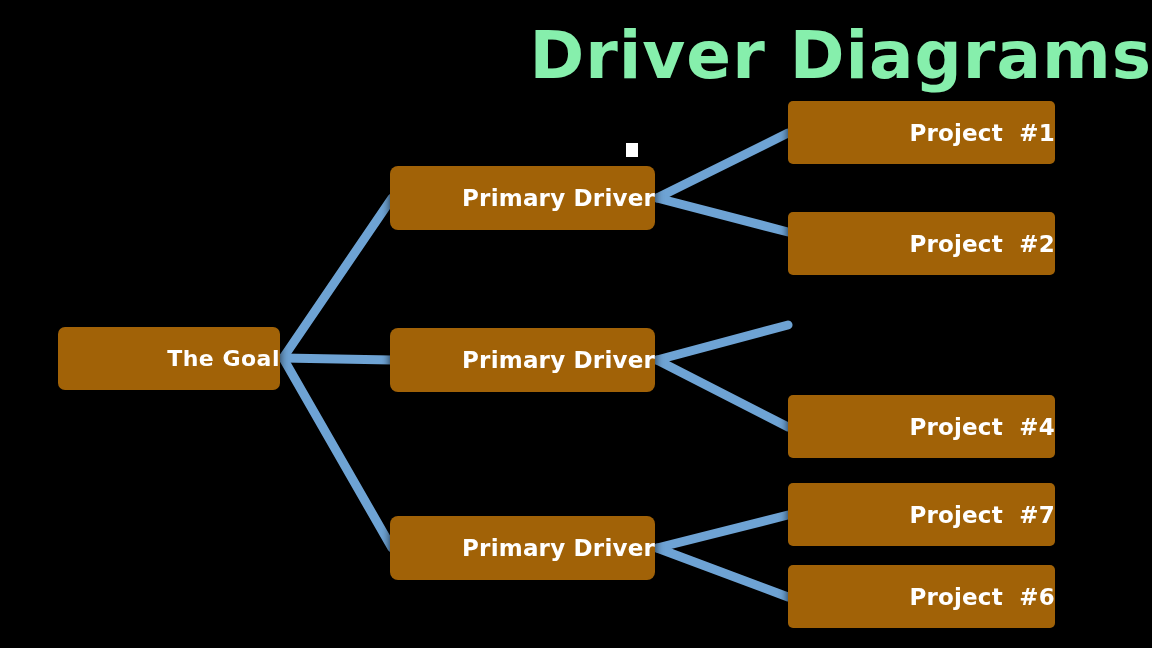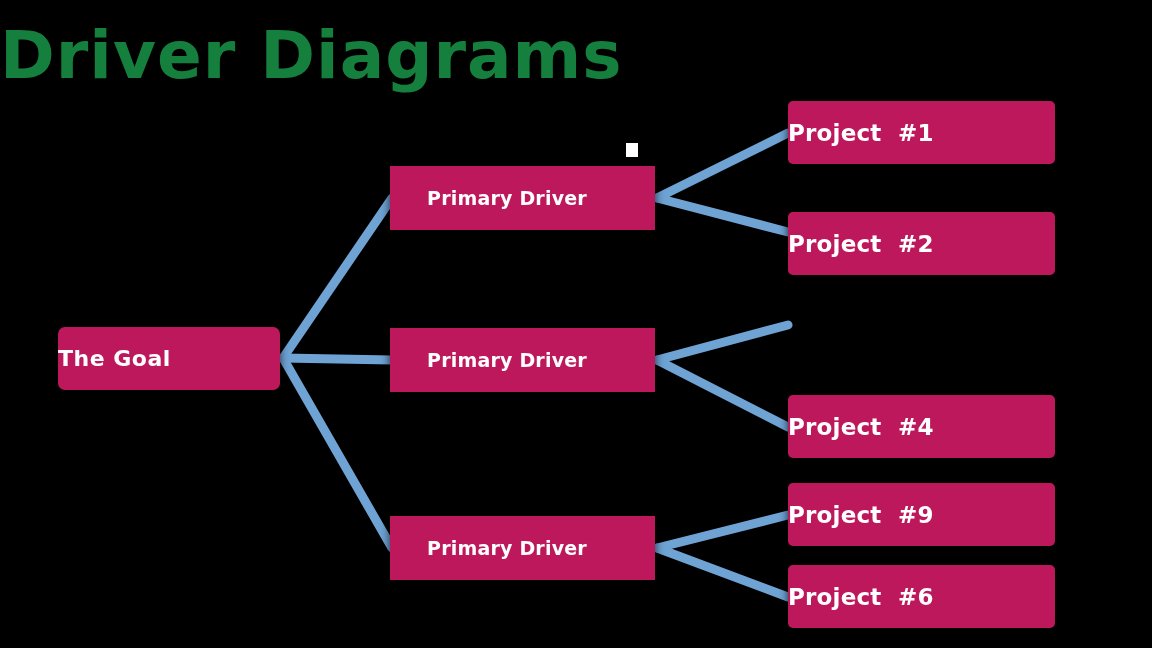--- a/index.html
+++ b/index.html
@@ -17,71 +17,71 @@
     background: #000000;
     overflow: hidden;
   }
 
   
   #title {
     position: absolute;
     left: 0;
     top: 18px;
     width: 1152px;
-    text-align: left;
+    text-align: right;
     font-family: "DejaVu Sans", sans-serif;
     font-size: 66px;
     font-weight: bold;
     letter-spacing: 1px;
-    color: #15803d;
+    color: #86efac;
     line-height: 1.15;
     white-space: nowrap;
     user-select: none;
   }
 
   
   #connectors {
     position: absolute;
     left: 0;
     top: 0;
     width: 1152px;
     height: 648px;
     pointer-events: none;
   }
 
   
   .node {
     position: absolute;
-    background: #be185d;
+    background: #a16207;
     border-radius: 7px;
     color: #ffffff;
     display: flex;
     align-items: center;
-    justify-content: flex-start;
+    justify-content: flex-end;
     font-family: "DejaVu Sans", sans-serif;
     font-weight: bold;
     box-shadow: 0 4px 9px rgba(0,0,0,0.75);
     box-sizing: border-box;
     z-index: 3;
   }
   .node-goal {
     left: 58px;
     top: 327px;
     width: 222px;
     height: 63px;
     font-size: 22px;
     letter-spacing: 0.5px;
   }
   .node-driver {
     left: 390px;
     width: 265px;
     height: 64px;
-    font-size: 19px;
+    font-size: 23px;
     letter-spacing: 0.2px;
-    border-radius: 0;
+    border-radius: 8px;
     padding-left: 37px;
   }
   .node-driver.d0 { top: 166px; }
   .node-driver.d1 { top: 328px; }
   .node-driver.d2 { top: 516px; }
 
   .node-project {
     left: 788px;
     width: 267px;
     height: 63px;
@@ -164,21 +164,21 @@
   <div class="node node-project p0">
     <span class="node-label">Project  #1</span>
   </div>
   <div class="node node-project p1">
     <span class="node-label">Project  #2</span>
   </div>
   <div class="node node-project p3">
     <span class="node-label">Project  #4</span>
   </div>
   <div class="node node-project p4">
-    <span class="node-label">Project  #9</span>
+    <span class="node-label">Project  #7</span>
   </div>
   <div class="node node-project p5">
     <span class="node-label">Project  #6</span>
   </div>
 
   <div id="handle"></div>
 
 
 </div>
 

